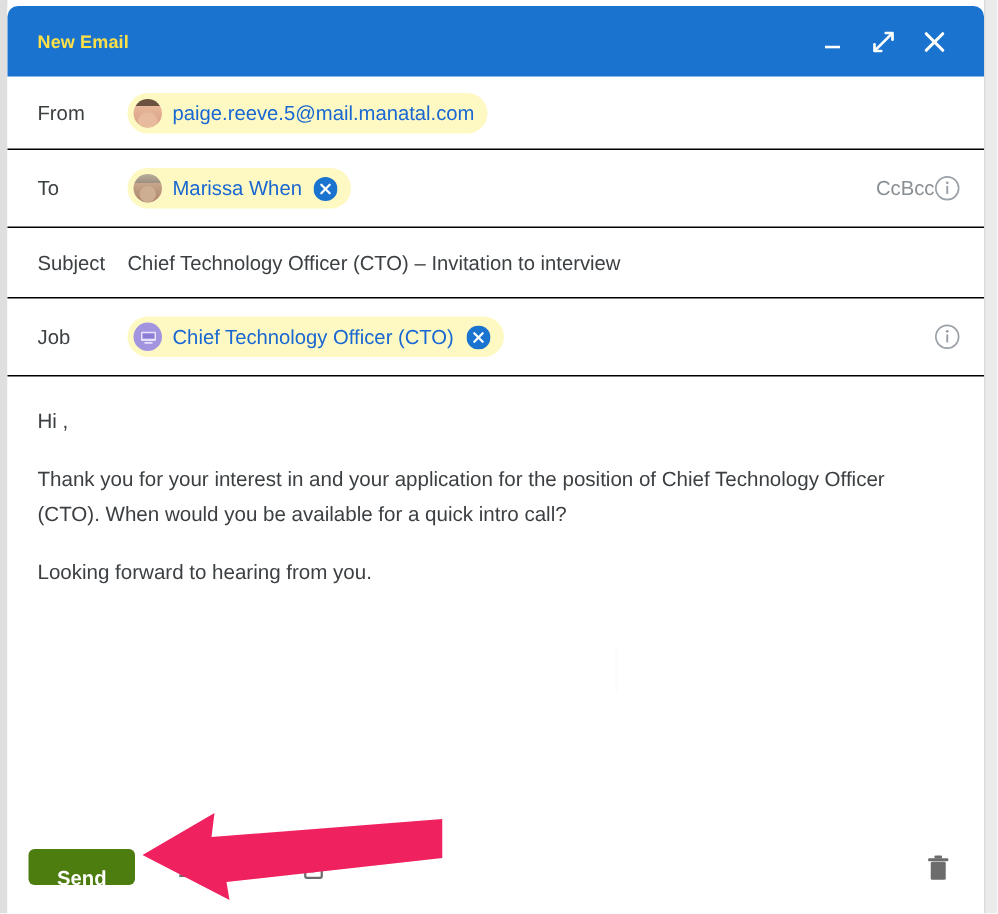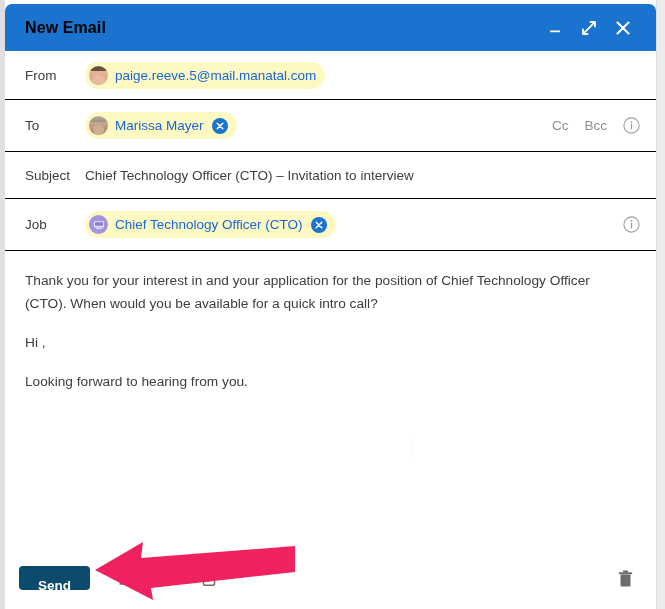--- a/index.html
+++ b/index.html
@@ -51,22 +51,22 @@
     height: 47px;
     background: #1a73cf;
     border-radius: 7px 7px 0 0;
     display: flex;
     align-items: center;
     padding: 0 18px 0 20px;
     box-sizing: border-box;
     flex: 0 0 auto;
   }
   #title-text {
-    color: #000000;
-    font-size: 16px;
+    color: #fde047;
+    font-size: 12px;
     font-weight: bold;
     letter-spacing: .1px;
     flex: 1 1 auto;
   }
   .win-btn {
     width: 30px;
     height: 30px;
     display: flex;
     align-items: center;
     justify-content: center;
@@ -154,21 +154,20 @@
     align-items: center;
     justify-content: center;
   }
   .chip-icon-job svg { display:block; }
 
   
   .row-right {
     margin-left: auto;
     display: flex;
     align-items: center;
-    gap: 16px;
   }
   .ccbcc {
     color: #8a8f94;
     font-size: 13.5px;
     cursor: pointer;
   }
   .info-icon { cursor: pointer; display:flex; }
   .info-icon svg { display:block; }
 
   
@@ -206,21 +205,21 @@
   #bottom-bar {
     height: 62px;
     flex: 0 0 auto;
     display: flex;
     align-items: center;
     padding: 0 18px 0 14px;
     box-sizing: border-box;
     position: relative;
   }
   #send-button {
-    background: #0c4a6e;
+    background: #4d7c0f;
     color: #ffffff;
     font-size: 13.5px;
     font-weight: bold;
     border: none;
     border-radius: 4px;
     height: 16px;
     padding: 12px 19px;
     cursor: pointer;
     font-family: "Liberation Sans", sans-serif;
   }
@@ -289,21 +288,21 @@
     <div class="chip">
       <span class="chip-avatar face-a"></span>
       <span class="chip-label">paige.reeve.5@mail.manatal.com</span>
     </div>
   </div>
 
   <div class="field-row" id="row-to">
     <div class="field-label">To</div>
     <div class="chip">
       <span class="chip-avatar face-b"></span>
-      <span class="chip-label">Marissa Mayer</span>
+      <span class="chip-label">Marissa When</span>
       <span class="chip-remove">
         <svg width="16" height="16" viewBox="0 0 16 16" aria-hidden="true">
           <circle cx="8" cy="8" r="8" fill="#1a73cf"></circle>
           <path d="M5.2 5.2 L10.8 10.8 M10.8 5.2 L5.2 10.8" stroke="#ffffff" stroke-width="1.5" stroke-linecap="round"></path>
         </svg>
       </span>
     </div>
 
     <div class="row-right">
       <span class="ccbcc">Cc</span>
@@ -347,22 +346,22 @@
         <svg width="17" height="17" viewBox="0 0 17 17" aria-hidden="true">
           <circle cx="8.5" cy="8.5" r="7.6" fill="none" stroke="#9aa0a6" stroke-width="1.1"></circle>
           <circle cx="8.5" cy="4.9" r="0.95" fill="#9aa0a6"></circle>
           <rect x="7.85" y="6.8" width="1.3" height="5.6" rx="0.6" fill="#9aa0a6"></rect>
         </svg>
       </span>
     </div>
   </div>
 
   <div id="body-area">
+    <p>Hi ,</p>
     <p>Thank you for your interest in and your application for the position of Chief Technology Officer (CTO). When would you be available for a quick intro call?</p>
-    <p>Hi ,</p>
     <p>Looking forward to hearing from you.</p>
     <div id="text-caret"></div>
   </div>
 
   <div id="bottom-bar">
     <button id="send-button">Send</button>
 
     <div id="toolbar-icons">
       <span class="tool-icon">
         <svg width="20" height="20" viewBox="0 0 20 20" aria-hidden="true">

